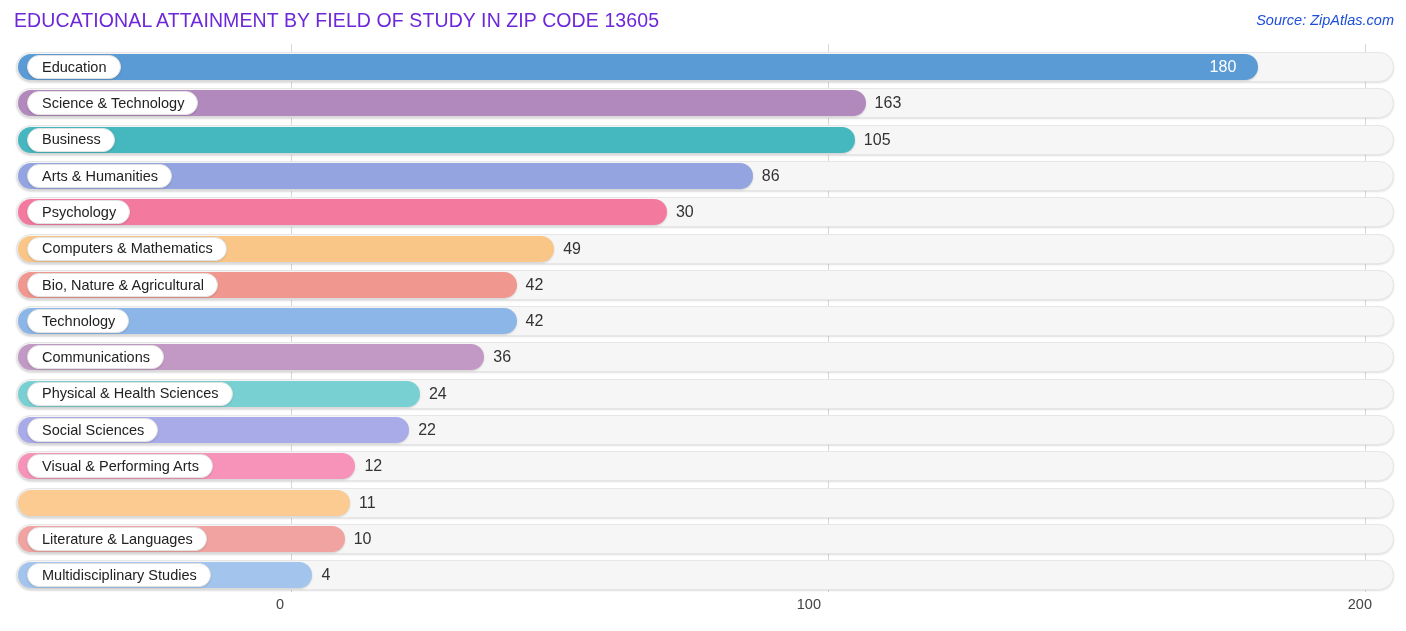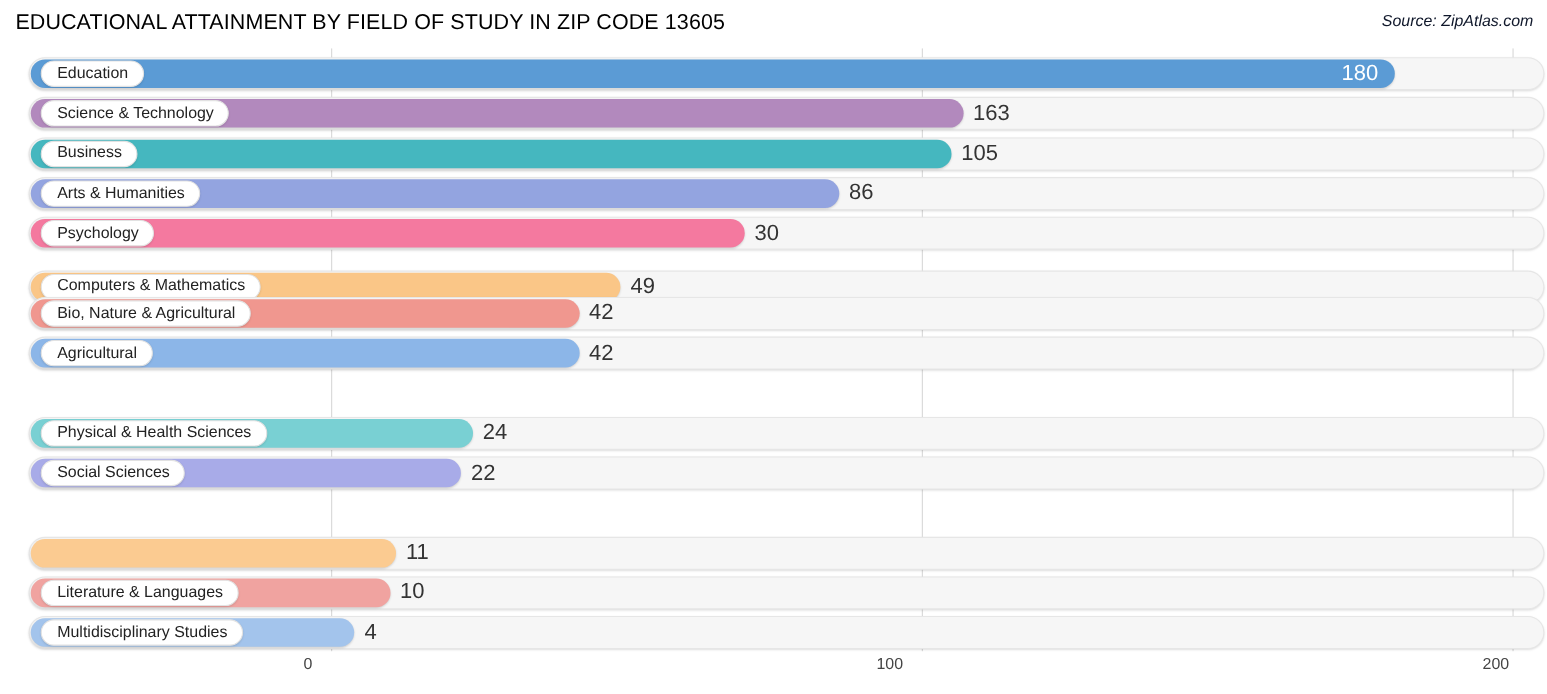--- a/index.html
+++ b/index.html
@@ -22,38 +22,38 @@
     left: 0; top: 0;
     width: 1406px;
     height: 44px;
   }
   #chart-title {
     position: absolute;
     left: 14px;
     top: 9px;
     font-size: 19.5px;
     letter-spacing: 0.1px;
-    color: #000000;
+    color: #6d28d9;
     white-space: nowrap;
     font-weight: 400;
   }
   #source-note {
     position: absolute;
     right: 12px;
     top: 12px;
     font-size: 14.5px;
     font-style: italic;
-    color: #0f172a;
+    color: #1d4ed8;
     white-space: nowrap;
   }
 
   
   #plot {
     position: absolute;
-    left: 12px;
+    left: 2px;
     top: 44px;
     width: 1112px;
     height: 548px;
   }
   #gridlines {
     position: absolute;
     left: 0; top: 0;
     width: 1406px;
     height: 548px;
     pointer-events: none;
@@ -117,21 +117,21 @@
     color: #222222;
     white-space: nowrap;
     line-height: 1;
   }
   .value {
     position: absolute;
     top: 0;
     height: 30px;
     display: flex;
     align-items: center;
-    font-size: 20px;
+    font-size: 16px;
     color: #333333;
     white-space: nowrap;
   }
   .value.inside {
     color: #ffffff;
   }
 
   
   #axis {
     position: absolute;
@@ -197,59 +197,75 @@
         <div class="value" style="left: 745.82px;">86</div>
       </div>
       <div class="row" style="top: 153.2px;">
         <div class="track"></div>
         <div class="bar" style="width: 648.9px; background: rgb(244, 121, 159);"></div>
         <div class="pill">
           <span class="pill-label">Psychology</span>
         </div>
         <div class="value" style="left: 659.9px;">30</div>
       </div>
-      <div class="row" style="top: 189.5px; margin-top: 12px;">
+      <div class="row" style="top: 189.5px;">
         <div class="track"></div>
         <div class="bar" style="width: 536.13px; background: rgb(250, 198, 135);"></div>
         <div class="pill">
           <span class="pill-label">Computers &amp; Mathematics</span>
         </div>
         <div class="value" style="left: 547.13px;">49</div>
       </div>
       <div class="row" style="top: 225.8px;">
         <div class="track"></div>
         <div class="bar" style="width: 498.54px; background: rgb(240, 151, 143);"></div>
         <div class="pill">
           <span class="pill-label">Bio, Nature &amp; Agricultural</span>
         </div>
         <div class="value" style="left: 509.54px;">42</div>
       </div>
       <div class="row" style="top: 262.1px;">
         <div class="track"></div>
         <div class="bar" style="width: 498.54px; background: rgb(140, 182, 232);"></div>
         <div class="pill">
-          <span class="pill-label">Agricultural</span>
+          <span class="pill-label">Technology</span>
         </div>
         <div class="value" style="left: 509.54px;">42</div>
       </div>
+      <div class="row" style="top: 298.4px;">
+        <div class="track"></div>
+        <div class="bar" style="width: 466.32px; background: rgb(194, 153, 196);"></div>
+        <div class="pill">
+          <span class="pill-label">Communications</span>
+        </div>
+        <div class="value" style="left: 477.32px;">36</div>
+      </div>
       <div class="row" style="top: 334.7px;">
         <div class="track"></div>
         <div class="bar" style="width: 401.88px; background: rgb(121, 208, 211);"></div>
         <div class="pill">
           <span class="pill-label">Physical &amp; Health Sciences</span>
         </div>
         <div class="value" style="left: 412.88px;">24</div>
       </div>
       <div class="row" style="top: 371px;">
         <div class="track"></div>
         <div class="bar" style="width: 391.14px; background: rgb(168, 171, 232);"></div>
         <div class="pill">
           <span class="pill-label">Social Sciences</span>
         </div>
         <div class="value" style="left: 402.14px;">22</div>
+      </div>
+      <div class="row" style="top: 407.3px;">
+        <div class="track"></div>
+        <div class="bar" style="width: 337.44px; background: rgb(247, 147, 184);"></div>
+        <div class="pill">
+          <span class="pill-label">Visual &amp; Performing Arts</span>
+        </div>
+        <div class="value" style="left: 348.44px;">12</div>
       </div>
       <div class="row" style="top: 443.6px;">
         <div class="track"></div>
         <div class="bar" style="width: 332.07px; background: rgb(251, 203, 145);"></div>
         <div class="value" style="left: 343.07px;">11</div>
       </div>
       <div class="row" style="top: 479.9px;">
         <div class="track"></div>
         <div class="bar" style="width: 326.7px; background: rgb(240, 163, 160);"></div>
         <div class="pill">

